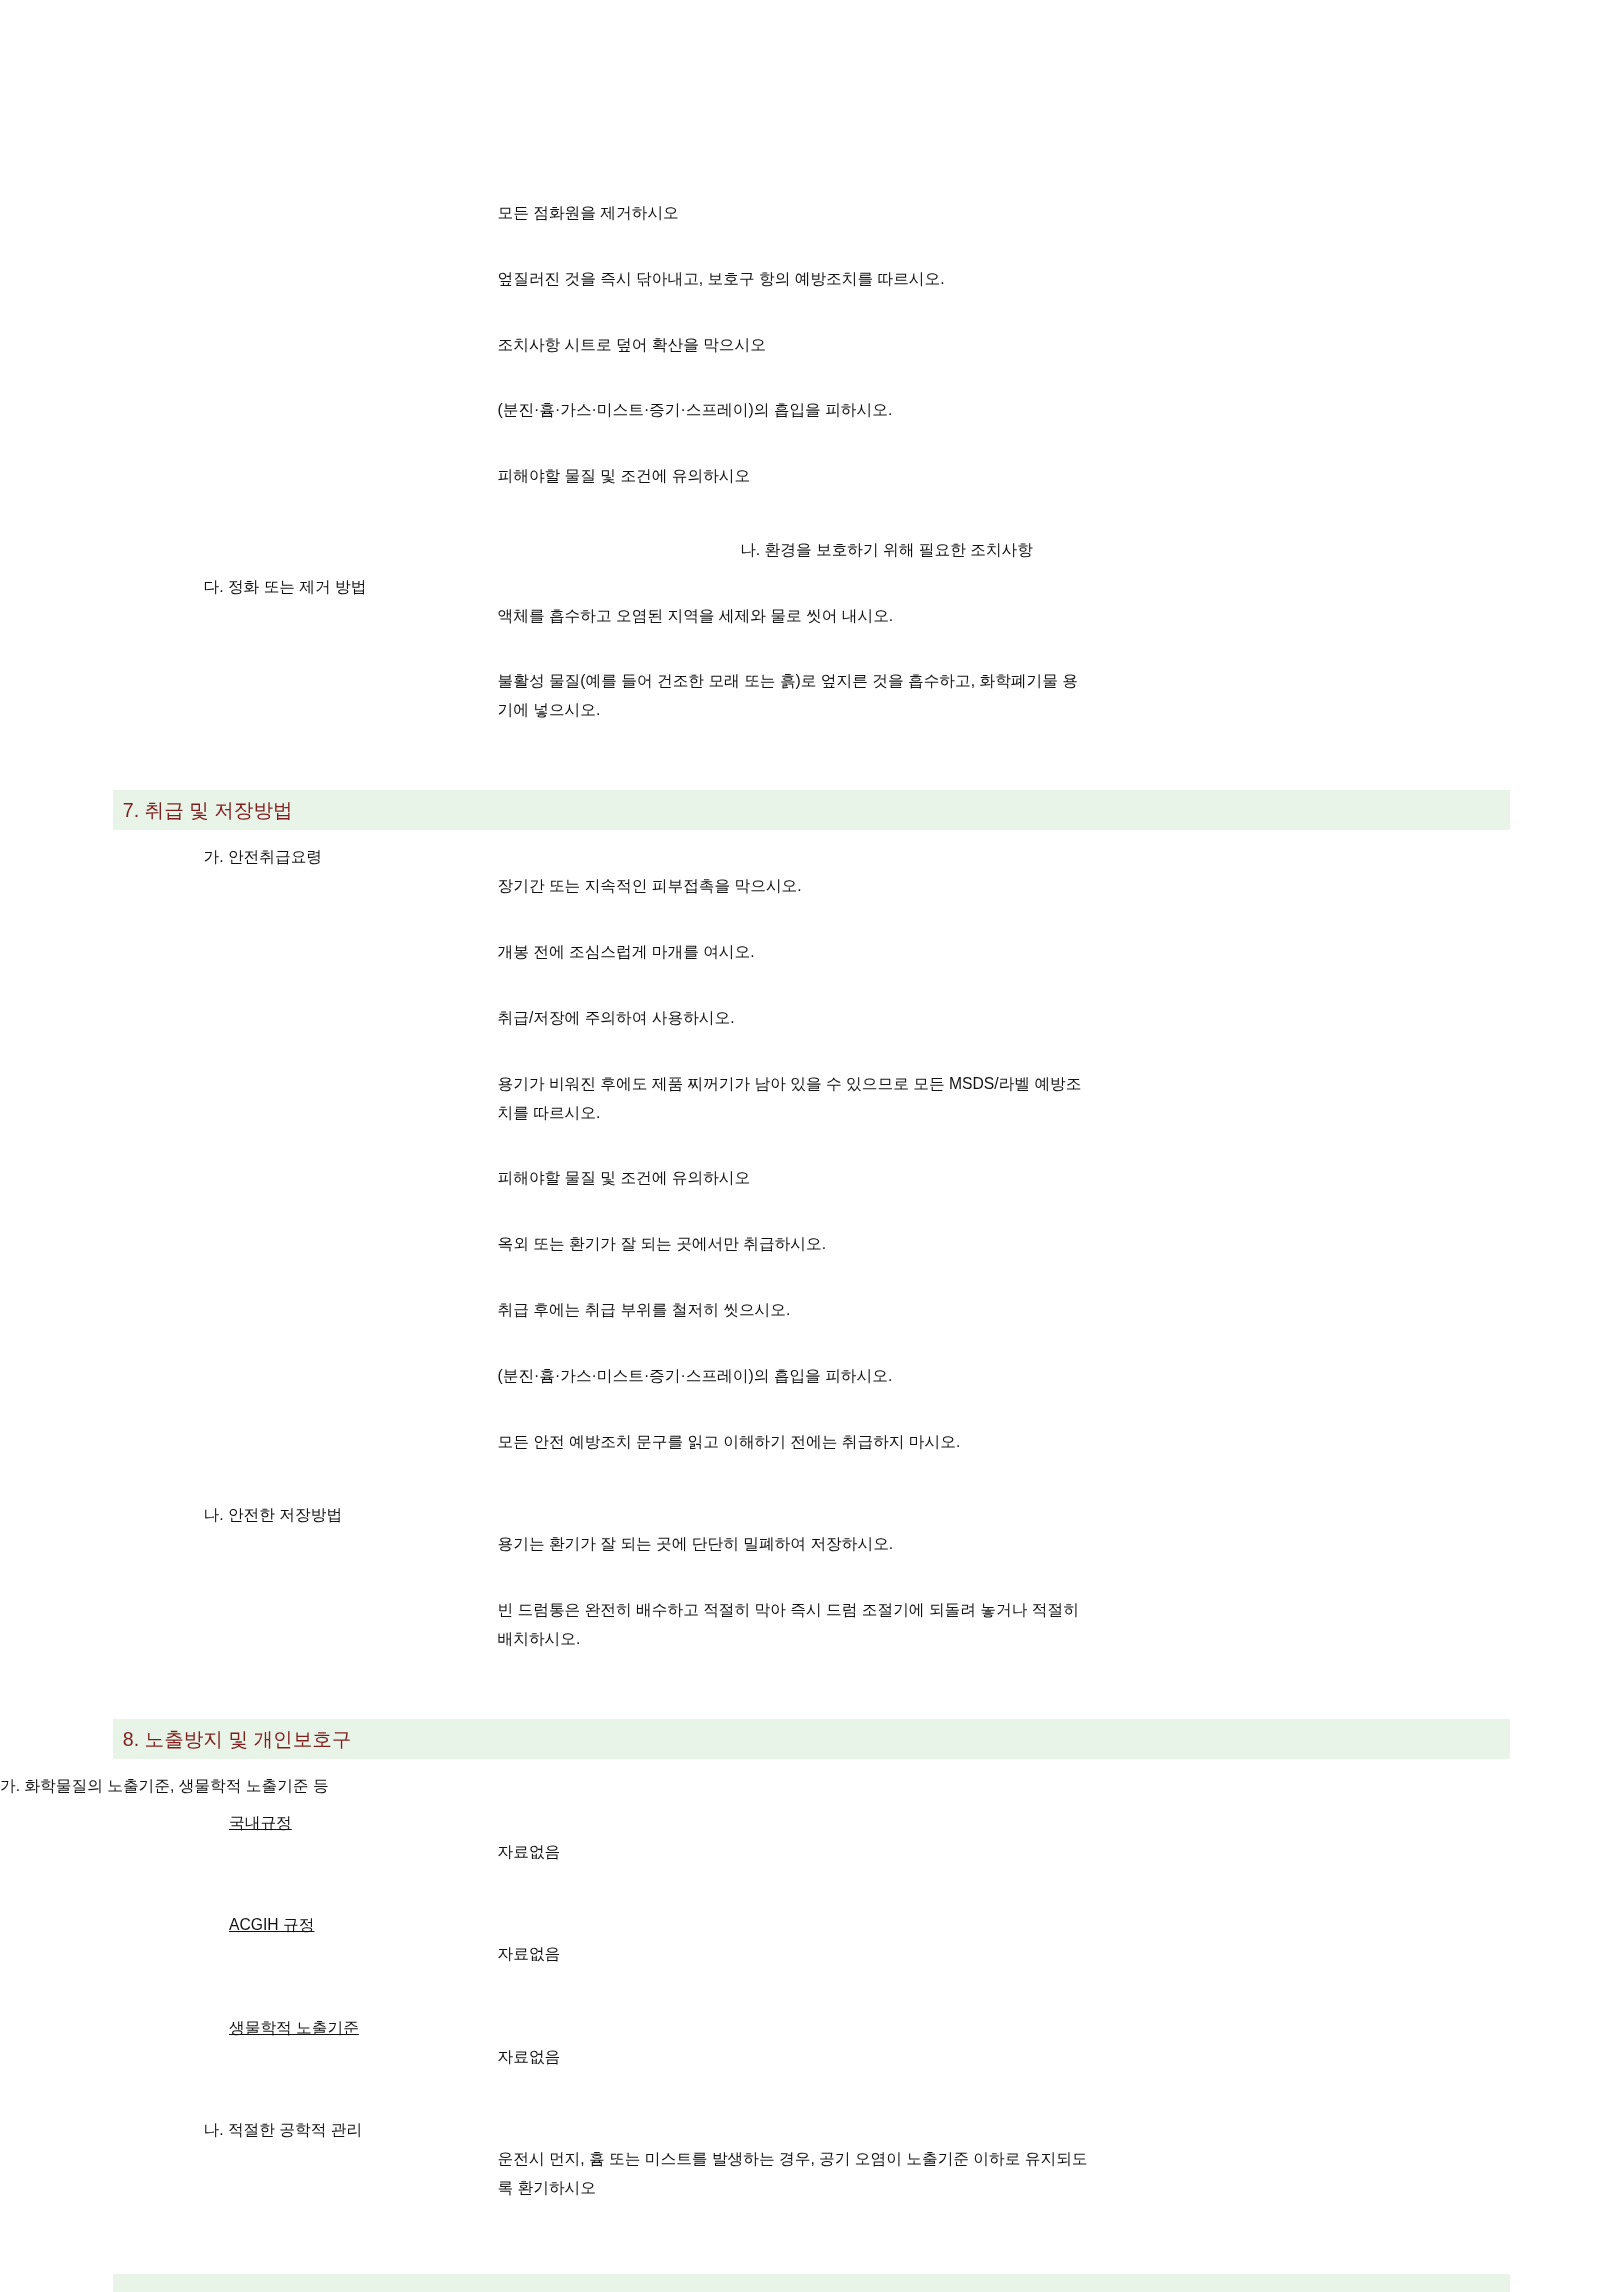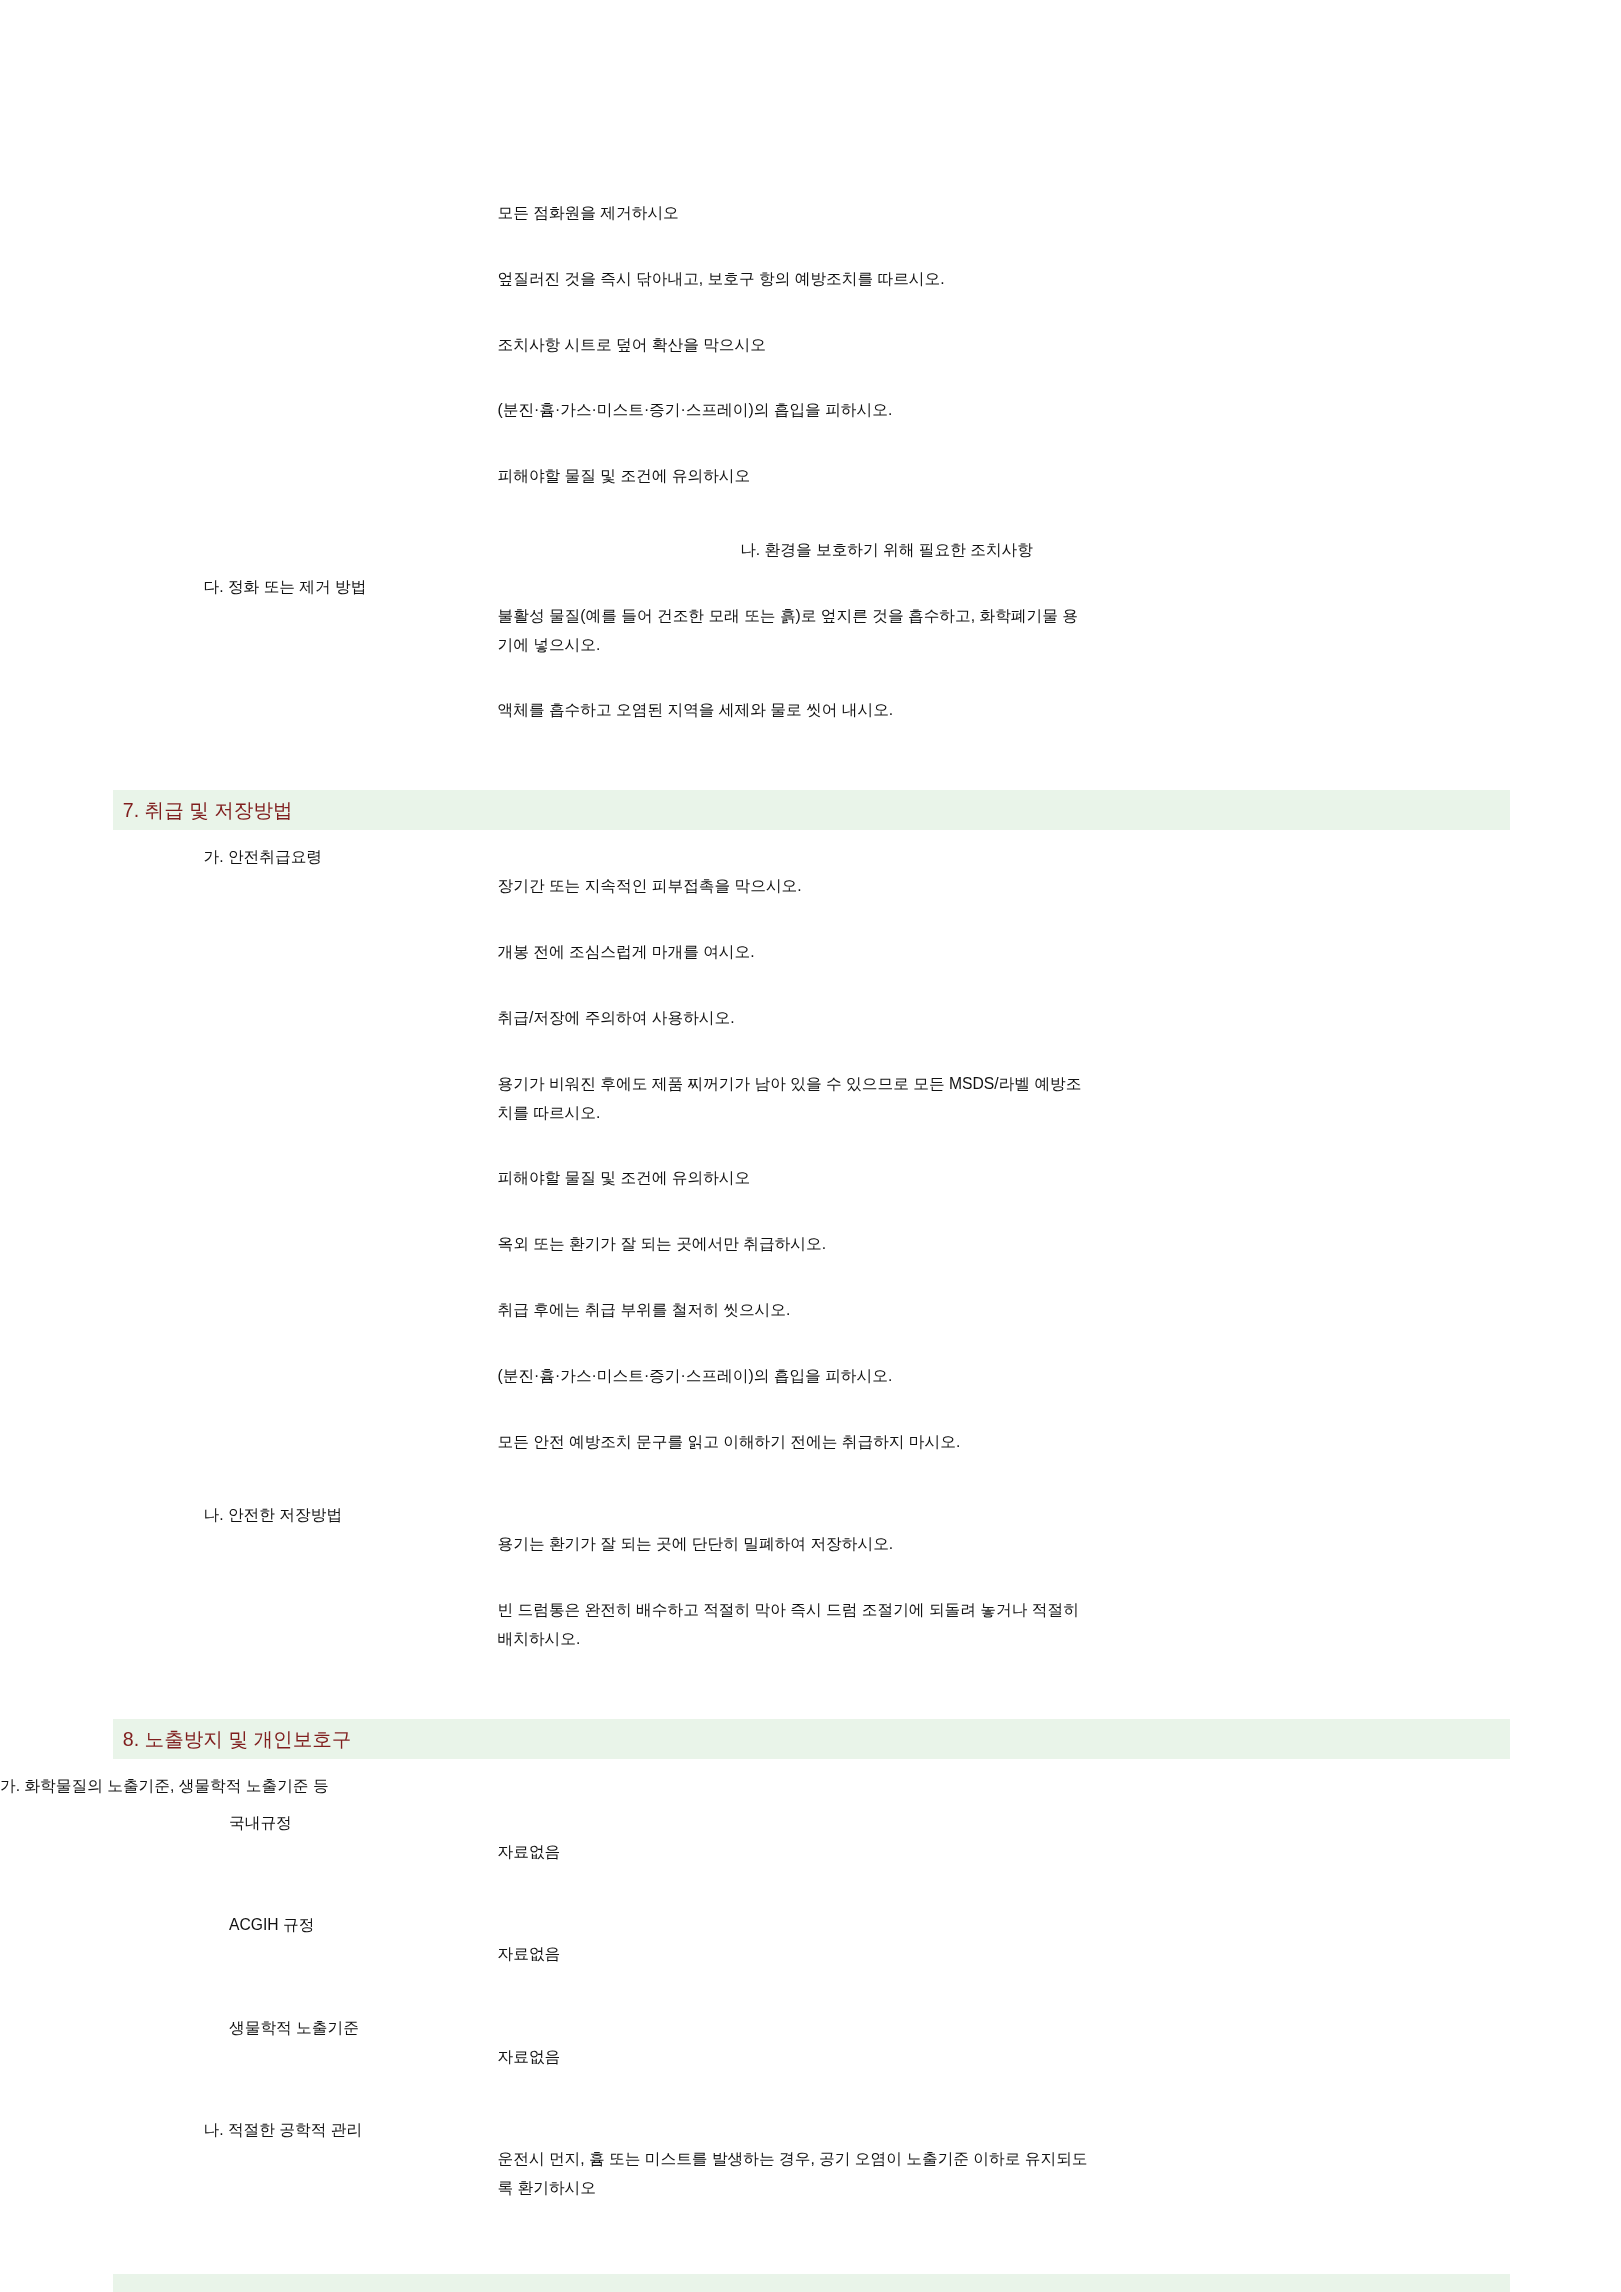--- a/index.html
+++ b/index.html
@@ -35,21 +35,21 @@
     align-items: flex-start;
     justify-content: center;
   }
   .row .label {
     flex: 0 0 294px;
     box-sizing: border-box;
     white-space: nowrap;
     padding-right: 5.9px;
     margin-left: 24px;
   }
-  .row.sub .label { padding-left: 25.5px; }
+  .row.sub .label { padding-left: 25.5px; text-decoration: underline; }
   .row .value {
     width: 1078px;
     max-width: 1078px;
     white-space: pre-line;
   }
   .value p { margin: 0 0 7.8px 0; }
   .value p:last-child { margin-bottom: 7.8px; }
   .label-only { margin-bottom: 7.8px; }
   .bottom-bar {
     position: absolute;
@@ -77,23 +77,23 @@
       </div>
     </div>
 
     <div class="row">
       <div class="label">나. 환경을 보호하기 위해 필요한 조치사항</div>
     </div>
 
     <div class="row">
       <div class="label">다. 정화 또는 제거 방법</div>
       <div class="value">
+        <p>액체를 흡수하고 오염된 지역을 세제와 물로 씻어 내시오.</p>
         <p>불활성 물질(예를 들어 건조한 모래 또는 흙)로 엎지른 것을 흡수하고, 화학폐기물 용
 기에 넣으시오.</p>
-        <p>액체를 흡수하고 오염된 지역을 세제와 물로 씻어 내시오.</p>
       </div>
     </div>
 
     <div class="section-bar">7. 취급 및 저장방법</div>
 
     <div class="row">
       <div class="label">가. 안전취급요령</div>
       <div class="value">
         <p>장기간 또는 지속적인 피부접촉을 막으시오.</p>
         <p>개봉 전에 조심스럽게 마개를 여시오.</p>

